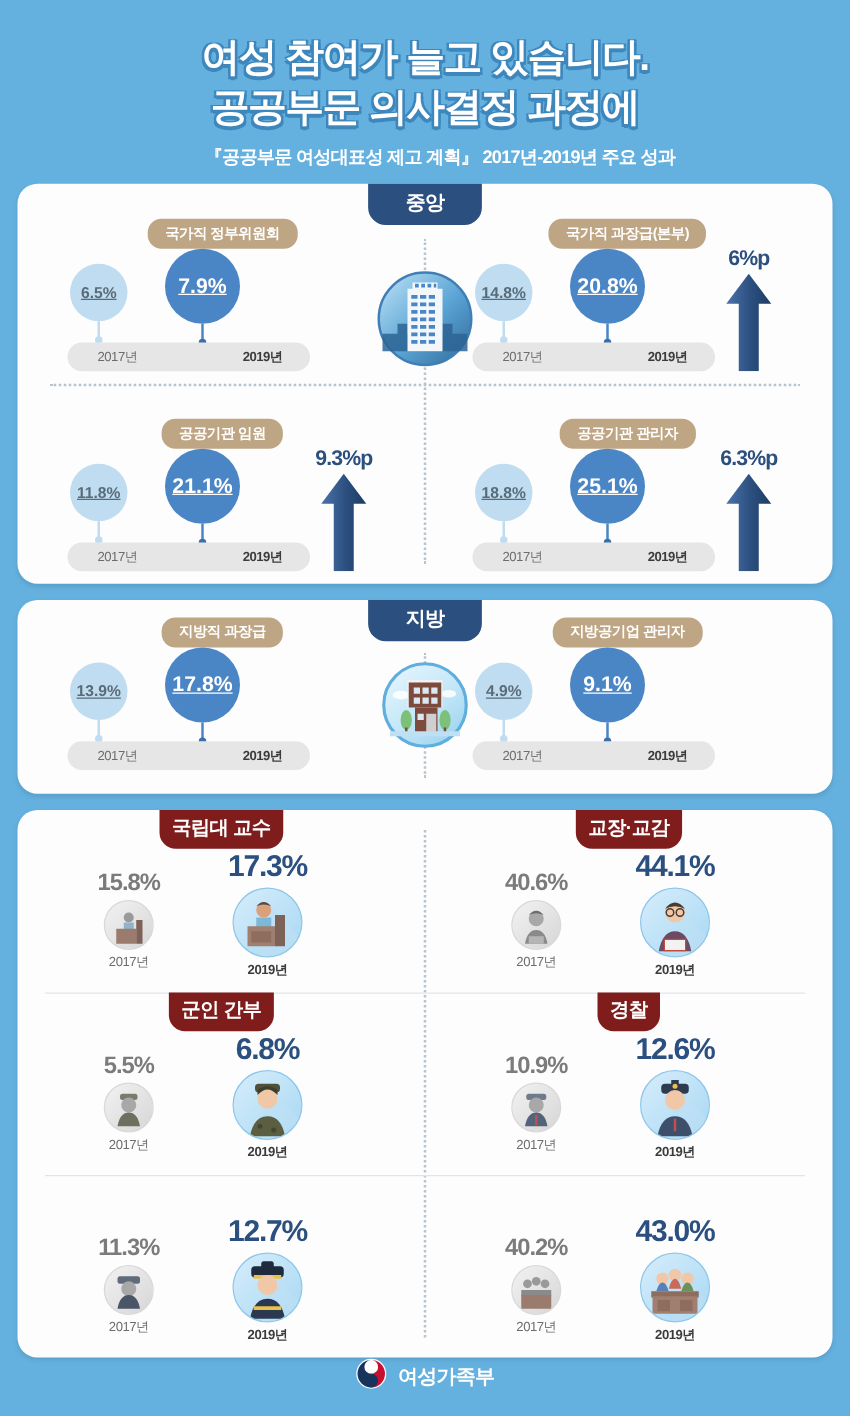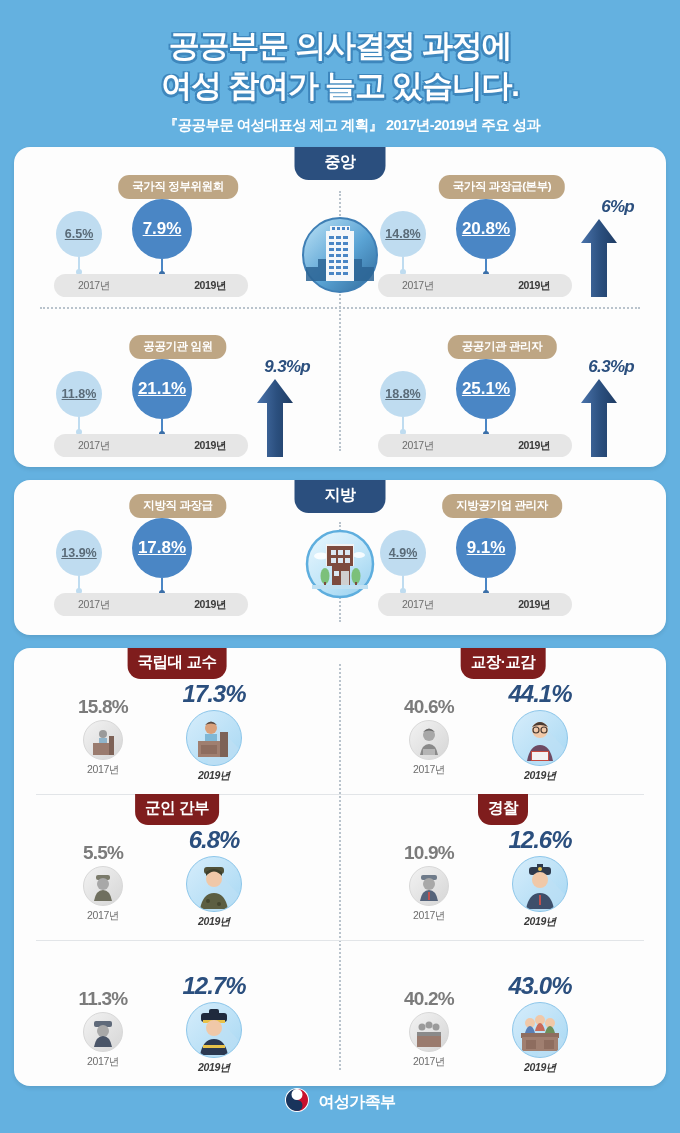--- a/index.html
+++ b/index.html
@@ -86,63 +86,63 @@
   .b17 { width:46px; height:46px; background:#bfdcf0; color:#5a6b78; font-size:12.5px;
          left:28px; top:46px; }
   .b17 .stem { background:#bfdcf0; }
   .b17 .stem::after { background:#bfdcf0; }
   .b19 { width:60px; height:60px; background:#4a86c5; color:#fff; font-size:17px;
          left:104px; top:34px; }
   .b19 .stem { background:#4a86c5; }
   .b19 .stem::after { background:#3b6fa8; }
 
   
-  .arrowwrap { position:absolute; right:18px; bottom:8px; width:70px; text-align:right;font-style:italic; }
+  .arrowwrap { position:absolute; right:18px; bottom:8px; width:70px; text-align:center; }
   .arrowwrap .dlt {
     font-size:17px; font-weight:bold; color:#2b4f7e; letter-spacing:-0.7px;
     display:block; margin-bottom:2px; white-space:nowrap;
   }
   .arrowwrap svg { display:block; margin:0 auto; }
 
   
   .centericon { position:absolute; left:50%; transform:translateX(-50%); }
 
   
   .prow { position:absolute; width:50%; height:146px; }
   .ptab {
     position:absolute; top:0; left:50%; transform:translateX(-50%);
     background:#7f1d1d; color:#fff; font-weight:bold; font-size:15.5px;
     padding:4px 10px 6px; border-radius:0 0 13px 13px; white-space:nowrap;
     letter-spacing:-0.5px;
   }
   .pitem { position:absolute; text-align:center; }
   .p17 { left:46px; top:48px; width:86px; }
-  .p19 { left:150px; top:32px; width:100px;font-style:italic; }
+  .p19 { left:150px; top:32px; width:100px; }
   .p17 .pct { font-size:19px; font-weight:bold; color:#7b7b7b; letter-spacing:-0.8px; }
   .p19 .pct { font-size:24px; font-weight:bold; color:#2b4f7e; letter-spacing:-1px; }
   .picon { margin:2px auto 3px; border-radius:50%; position:relative; overflow:hidden; }
   .picon.old { width:40px; height:40px; background:linear-gradient(135deg,#f2f2f2,#d6d6d6); border:1px solid #d8d8d8; }
   .picon.new { width:56px; height:56px; background:linear-gradient(135deg,#d6edfb,#a8d8f3); border:1px solid #8cc6ea; }
   .pitem .yr { font-size:10.5px; color:#6d6d6d; letter-spacing:-0.4px; }
   .p19 .yr { font-weight:bold; color:#3b3b3b; }
 
   
   .footer {
     position:absolute; bottom:16px; left:0; right:0;
     display:flex; align-items:center; justify-content:center; gap:8px;
   }
   .footer .fname { color:#fff; font-size:16px; font-weight:bold; letter-spacing:-0.6px; }
 </style>
 </head>
 <body>
 
 <div class="header">
   <div class="title">
+    <div>여성 참여가 늘고 있습니다.</div>
     <div>공공부문 의사결정 과정에</div>
-    <div>여성 참여가 늘고 있습니다.</div>
   </div>
   <div class="subtitle">『공공부문 여성대표성 제고 계획』 2017년-2019년 주요 성과</div>
 </div>
 
 <div class="card" id="card-central">
   <div class="tab">중앙</div>
 
   <div class="vdiv" style="top:44px;height:260px;"></div>
   <div class="hdiv" style="top:160px;"></div>
 

